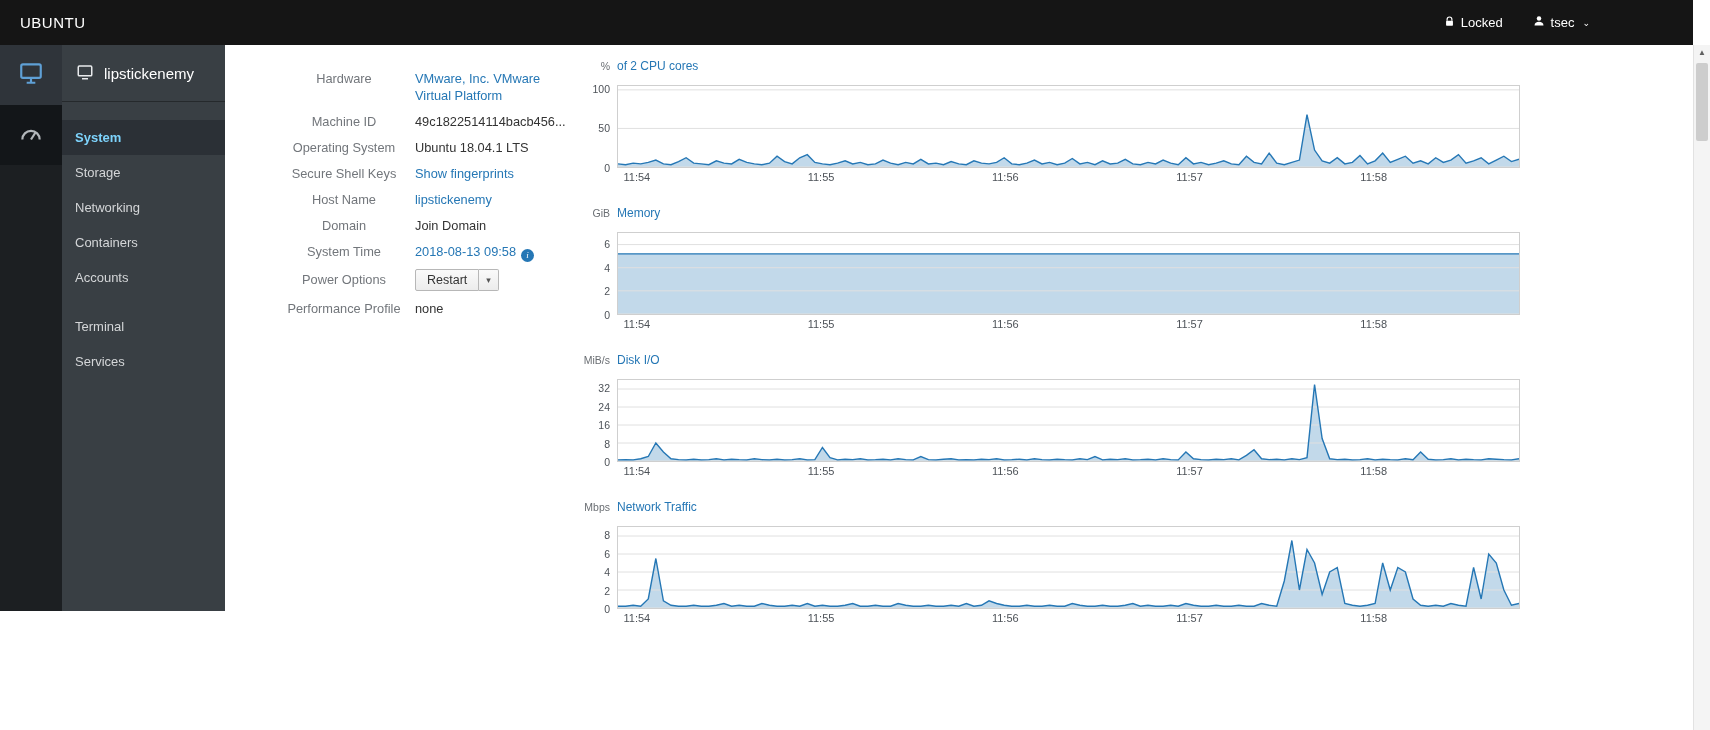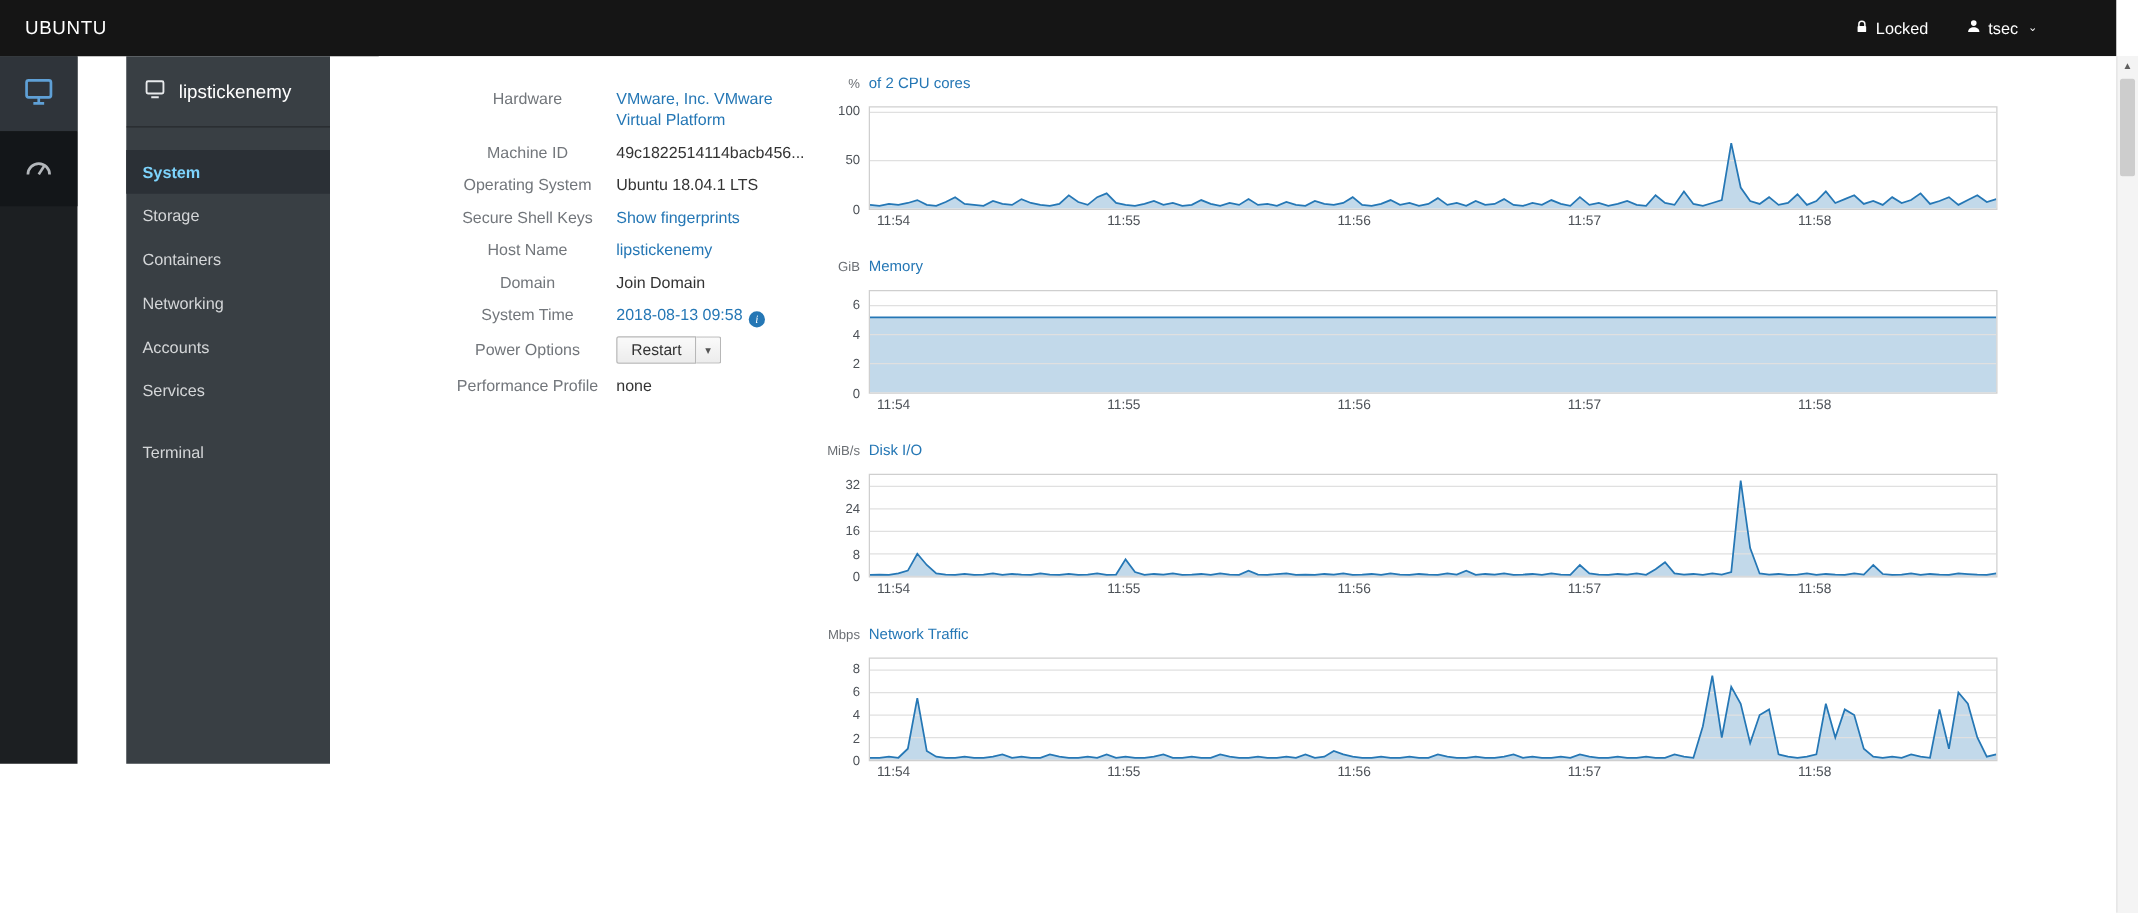--- a/index.html
+++ b/index.html
@@ -7,26 +7,26 @@
     --brand-bar:#151515; --sidebar:#393f44; --sidebar-active:#2b3036; --strip:#1c1f22;
   }
   *{box-sizing:border-box;}
   html,body{margin:0;padding:0;width:1710px;height:730px;overflow:hidden;
     font-family:"Liberation Sans","DejaVu Sans",sans-serif;background:#fff;}
 
   
   .topbar{height:45px;background:var(--brand-bar);color:#fff;display:flex;
     align-items:center;justify-content:space-between;width:1693px;}
   .brand{padding-left:20px;font-size:15px;letter-spacing:.5px;}
-  .topbar-right{display:flex;align-items:center;gap:30px;padding-right:63px;font-size:13px;}
+  .topbar-right{display:flex;align-items:center;gap:30px;padding-right:103px;font-size:13px;}
   .tb-item{display:flex;align-items:center;gap:6px;cursor:pointer;}
   .caret{font-size:9px;color:#fff;margin-left:2px;}
 
   
-  .app{display:flex;height:566px;gap:39px;}
+  .app{display:flex;height:566px;}
   .iconstrip{width:62px;background:var(--strip);flex:none;}
   .tile{height:60px;display:flex;align-items:center;justify-content:center;cursor:pointer;}
   .tile.active{background:#2f343a;}
   .tile.dark{background:#131619;}
 
   .sidebar{width:163px;background:var(--sidebar);flex:none;color:#d4d6d8;}
   .host-header{height:57px;display:flex;align-items:center;gap:10px;padding:0 14px;
     border-bottom:1px solid rgba(0,0,0,.35);color:#fff;font-size:15px;}
   .nav-list{list-style:none;margin:0;padding:18px 0 0 0;}
   .nav-item{height:35px;line-height:35px;padding-left:13px;font-size:13px;cursor:pointer;}
@@ -129,25 +129,25 @@
         <svg viewBox="0 0 24 24" width="18" height="18">
             <rect x="3" y="4" width="18" height="13" rx="1.5" fill="none" stroke="#e8eaec" stroke-width="2"></rect>
             <path d="M8 21h8" fill="none" stroke="#e8eaec" stroke-width="2"></path>
           </svg>
       </span>
       <span>lipstickenemy</span>
     </div>
     <ul class="nav-list" id="nav-list">
         <li class="nav-item active">System</li>
         <li class="nav-item">Storage</li>
+        <li class="nav-item">Networking</li>
         <li class="nav-item">Containers</li>
-        <li class="nav-item">Networking</li>
         <li class="nav-item">Accounts</li>
+        <li class="nav-item separated">Terminal</li>
         <li class="nav-item">Services</li>
-        <li class="nav-item separated">Terminal</li>
       </ul>
   </nav>
 
   <main>
     <div class="fields" id="fields">
         <div class="field-row">
           <div class="field-label">Hardware</div>
           <div class="field-value" style="white-space: normal;"><a>VMware, Inc. VMware Virtual Platform</a></div>
         </div>
         <div class="field-row">

